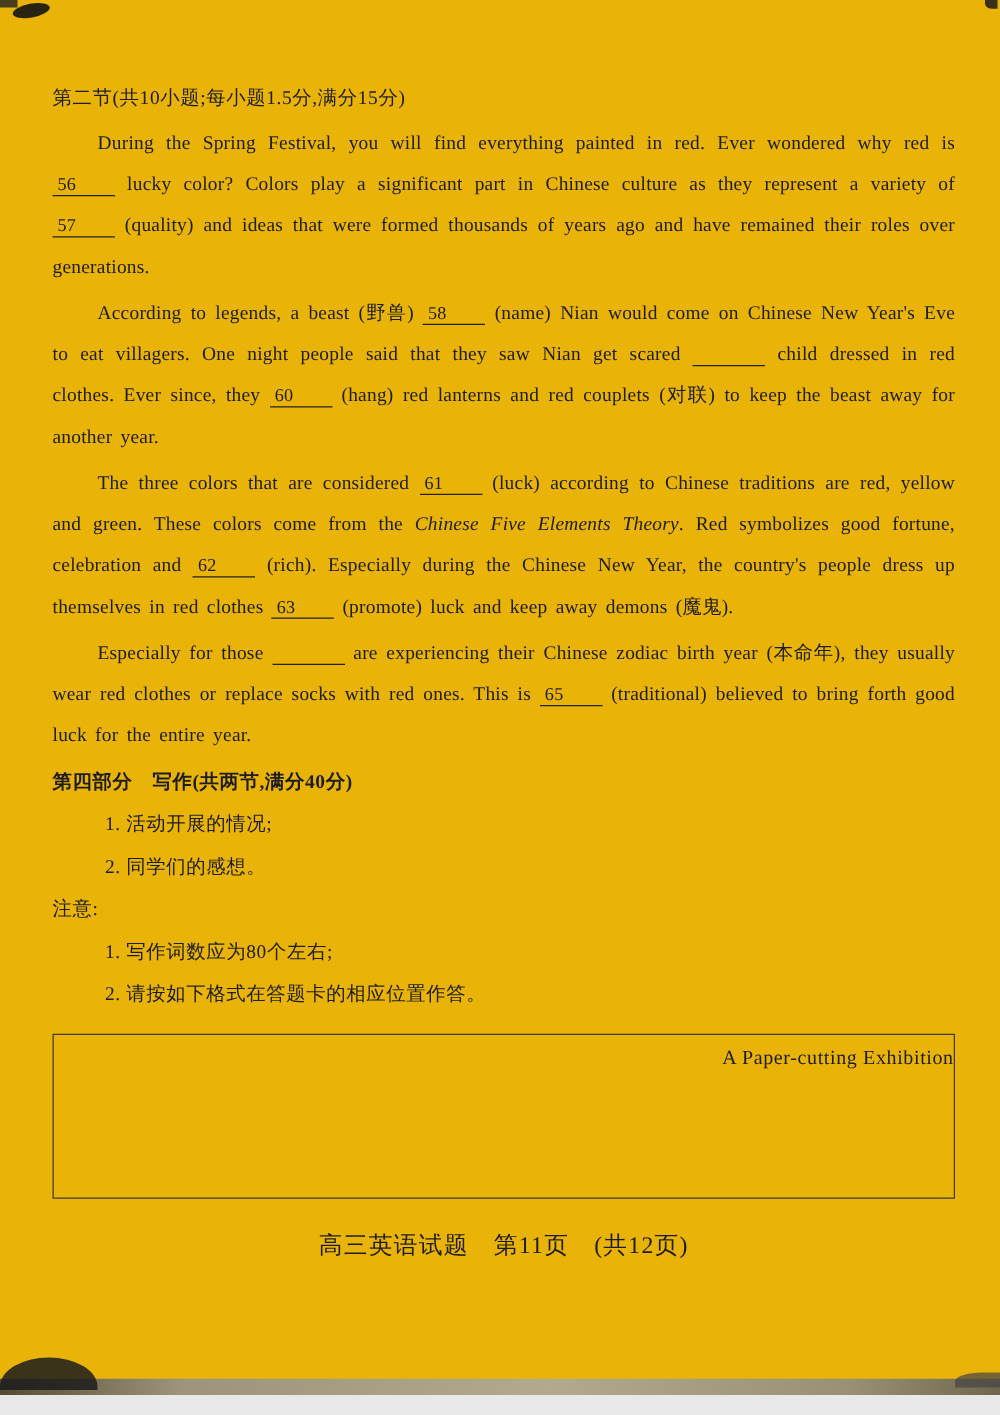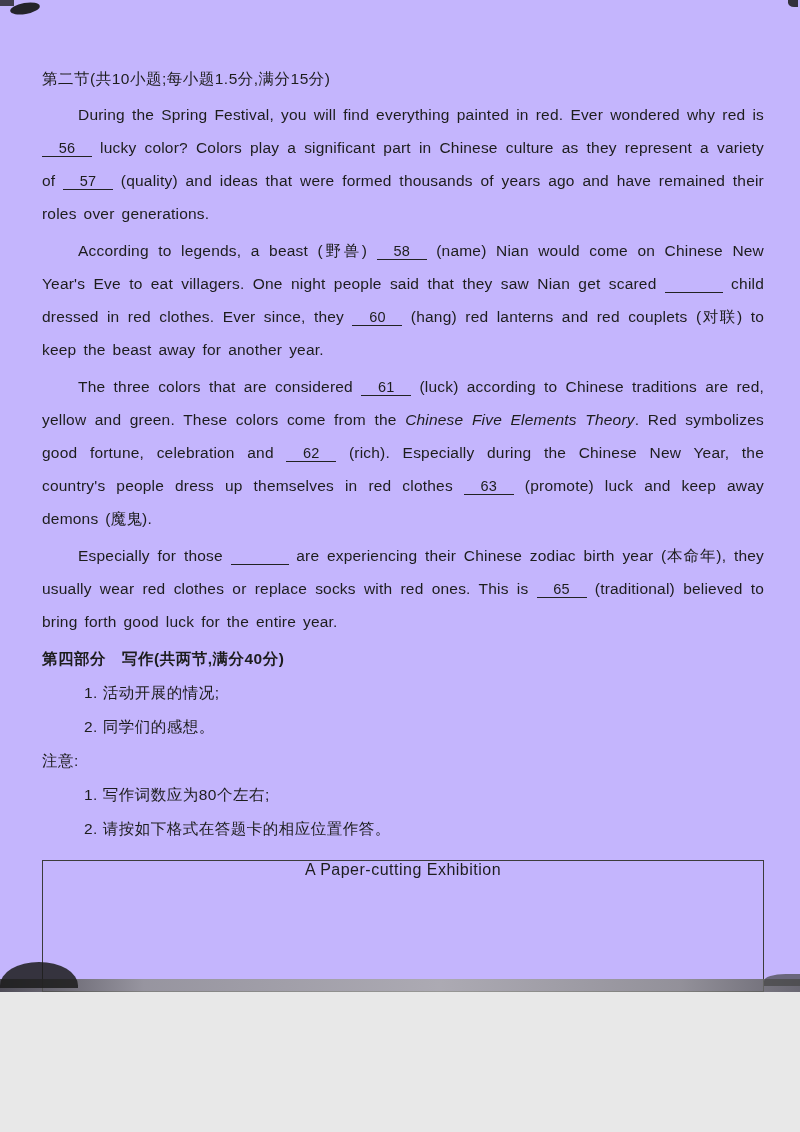--- a/index.html
+++ b/index.html
@@ -1,22 +1,22 @@
 <!DOCTYPE html>
 <html><head>
 <meta charset="utf-8">
 <style>
   * { margin:0; padding:0; box-sizing:border-box; }
   html,body { background:#e8e8e8; }
   .page {
     position:relative;
-    width:800px; height:992px;
+    width:800px; height:1116px;
     margin:0 auto;
-    background:#c4b5fd;
-    font-family:Liberation Sans, sans-serif;
+    background:#eab308;
+    font-family:Liberation Serif, serif;
     color:#1d1d1d;
     overflow:hidden;
   }
   .content {
     position:absolute;
     left:42px; right:36px; top:62px;
   }
   .cn-line { font-size:15.5px; line-height:34px; letter-spacing:0.5px; }
   .heading2 { margin-bottom:2px; }
   .instruction { text-indent:30px; margin-bottom:2px; }
@@ -26,38 +26,39 @@
     text-align:justify;
     text-indent:36px;
     word-spacing:2.5px;
     letter-spacing:0.2px;
     margin-bottom:4px;
   }
   .blank {
     display:inline-block;
     min-width:50px;
     border-bottom:1.2px solid #222;
-    text-align:center;
+    text-align:left;
     text-indent:0;
     font-size:14.5px;
     line-height:16px;
     vertical-align:baseline;
     padding:0 4px;
   }
   .blank.empty { min-width:58px; }
   .heading4 { font-weight:bold; margin-top:4px; }
   .sub-heading { }
   .prompt { text-indent:30px; }
   .list-item { margin-left:42px; }
   .notes-label { }
   .writing-box {
     margin-top:14px;
     border:1.5px solid #3c3c3c;
     height:132px;
-    text-align:center;
+    padding-top:10px;
+    text-align:right;
   }
   .writing-box-title {
     font-size:16px;
     letter-spacing:0.5px;
   }
   .footer {
     text-align:center;
     margin-top:24px;
     font-size:19px;
     letter-spacing:1px;

